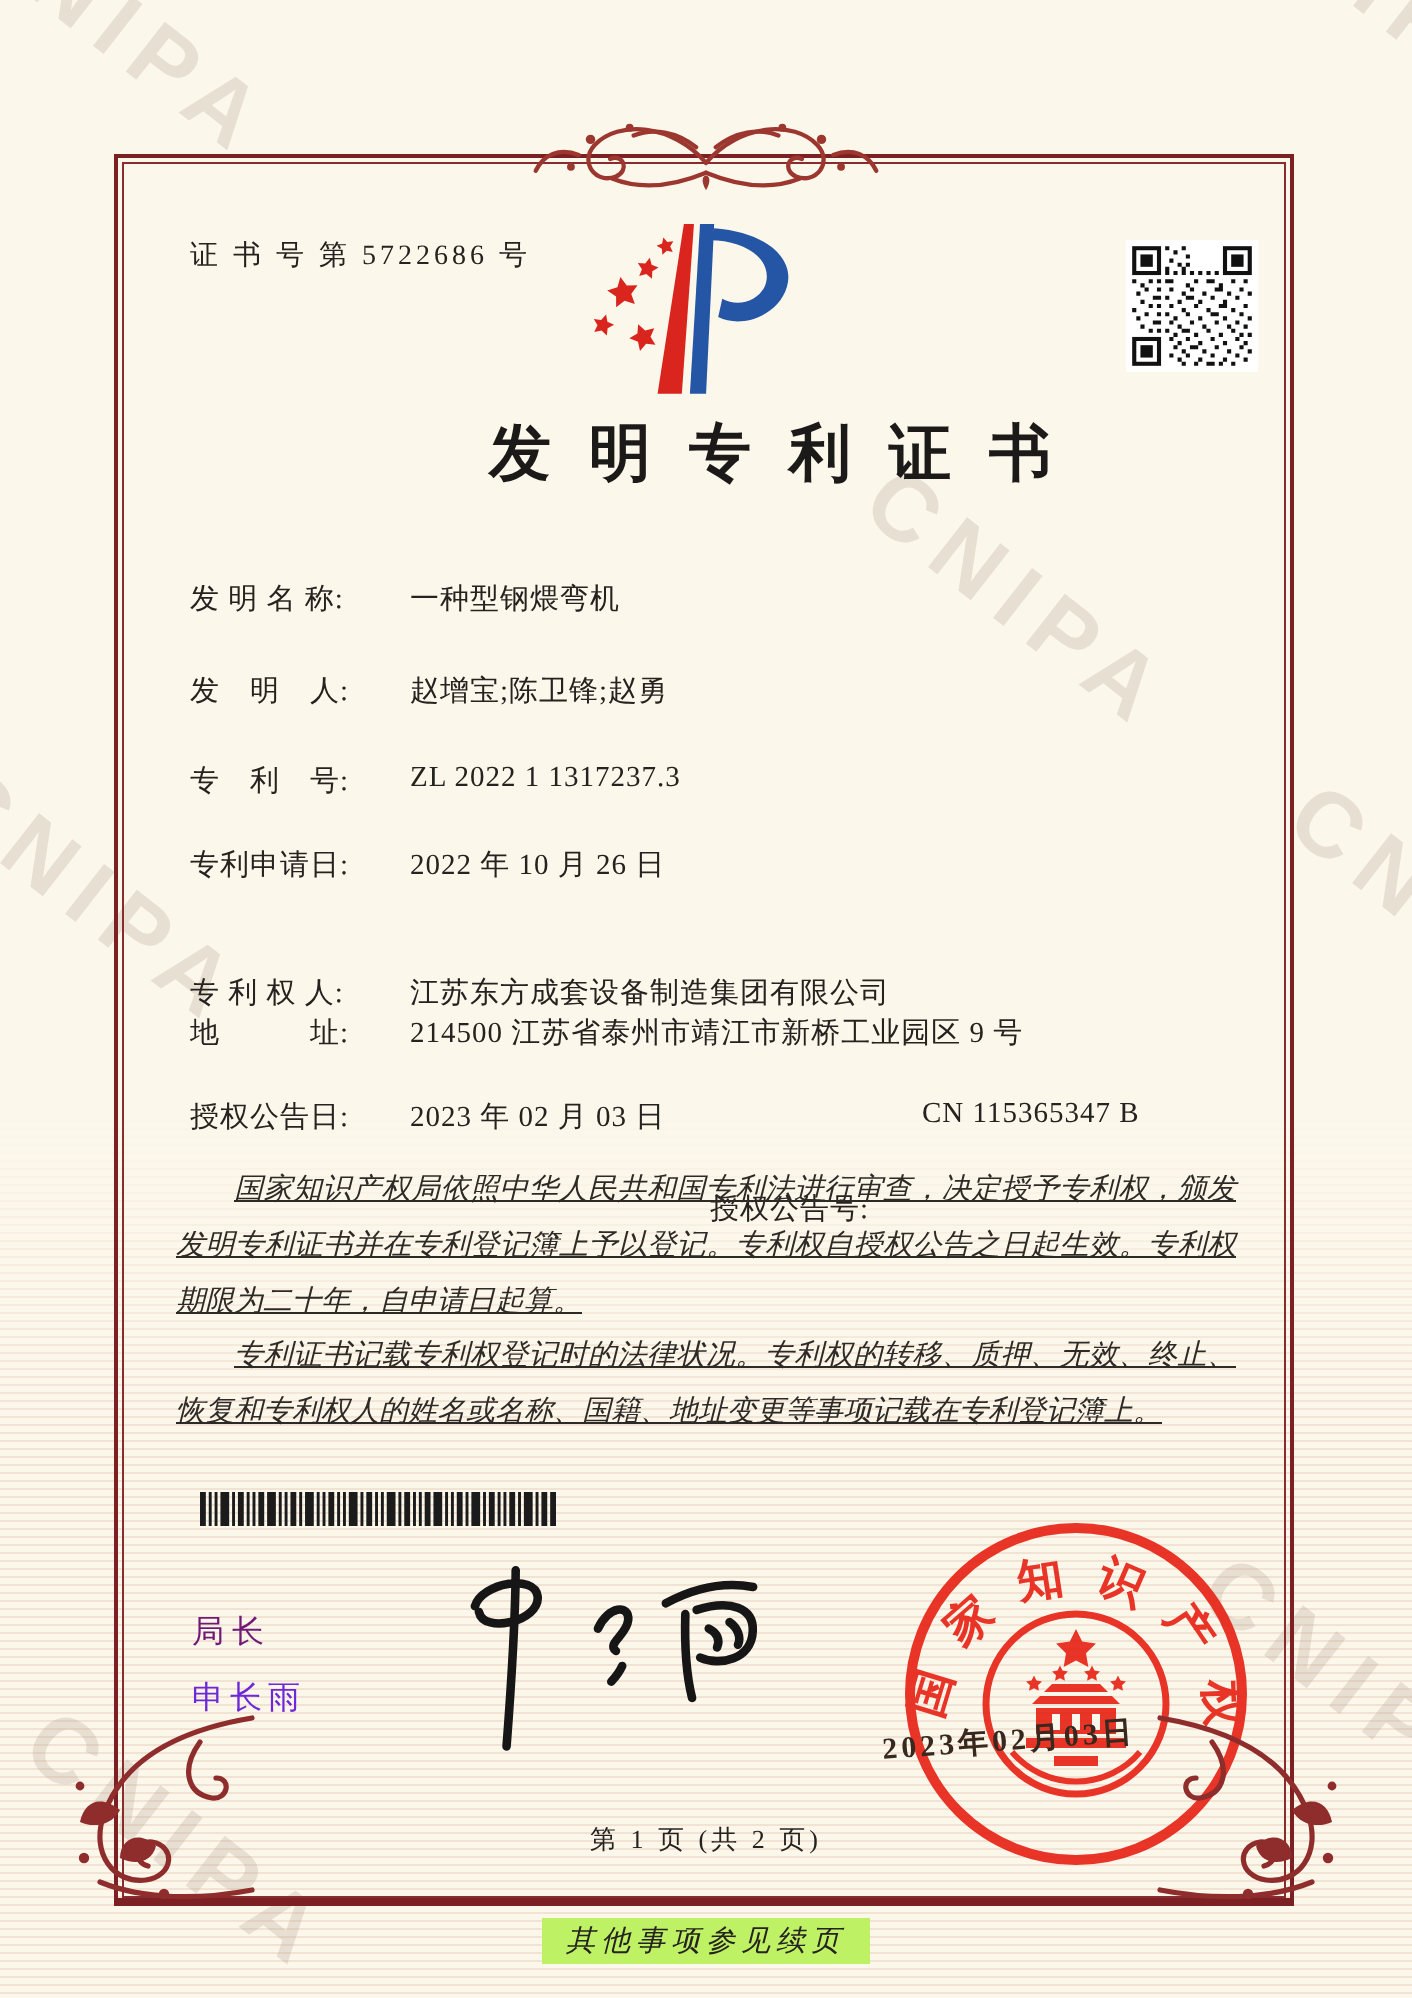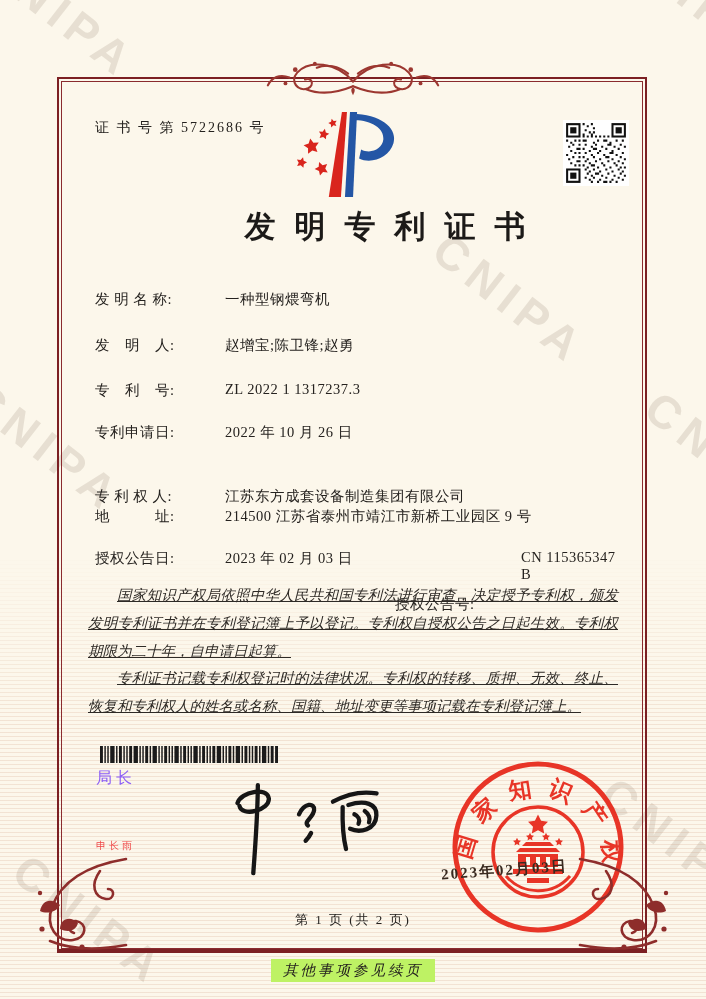--- a/index.html
+++ b/index.html
@@ -26,29 +26,29 @@
   
   .frame{position:absolute;left:57px;top:77px;width:586px;height:872px;border:2px solid #7c2023;z-index:3;}
   .frame-inner{position:absolute;inset:2px;border:1px solid #8a2b2e;}
   .frame-bottom{position:absolute;left:57px;top:949px;width:590px;height:4px;background:#7c2023;z-index:4;}
   .content{position:absolute;inset:0;z-index:5;}
   .cert-no{position:absolute;left:95px;top:119px;font-size:14px;letter-spacing:2px;}
   .title{
     position:absolute;left:0;width:706px;top:206px;text-align:center;
     font-size:31px;font-weight:bold;letter-spacing:19px;text-indent:19px;color:#1c1a18;padding-left:32px;
   }
-  .row{position:absolute;left:95px;width:525px;font-size:14.5px;display:flex;letter-spacing:.5px;gap:20px;}
+  .row{position:absolute;left:95px;width:525px;font-size:14.5px;display:flex;letter-spacing:.5px;}
   .row .lab{width:110px;flex:none;}
   .row .val{flex:auto;}
   .row .val-fixed{width:150px;flex:none;}
   .row .lab2{width:106px;flex:none;margin-top:46px;}
   .paras{position:absolute;left:88px;top:582px;width:530px;font-size:14.5px;font-style:italic;line-height:1.92;color:#2e2a26;}
   .paras p{margin:0;text-indent:2em;text-align:justify;text-decoration:underline;}
-  .director-title{position:absolute;left:96px;top:768px;font-size:16px;letter-spacing:4px;color:#8b5cf6;}
-  .director-name{position:absolute;left:96px;top:839px;font-size:10px;letter-spacing:3px;color:#ef4444;}
+  .director-title{position:absolute;left:96px;top:806px;font-size:16px;letter-spacing:4px;color:#701a75;}
+  .director-name{position:absolute;left:96px;top:839px;font-size:16px;letter-spacing:3px;color:#6d28d9;}
   .seal-date{
     position:absolute;left:441px;top:861px;z-index:7;
     font-size:15px;font-weight:bold;letter-spacing:2px;color:#38291f;transform:rotate(-4deg);
   }
   .page-num{position:absolute;left:0;width:706px;top:911px;text-align:center;font-size:13px;letter-spacing:2px;font-family:Liberation Serif, serif;}
   .footer-note{
     position:absolute;left:50%;transform:translateX(-50%);top:959px;z-index:6;
     font-size:14.5px;font-style:italic;letter-spacing:3px;
     background:#bef264;padding:2px 12px;white-space:nowrap;
   }

